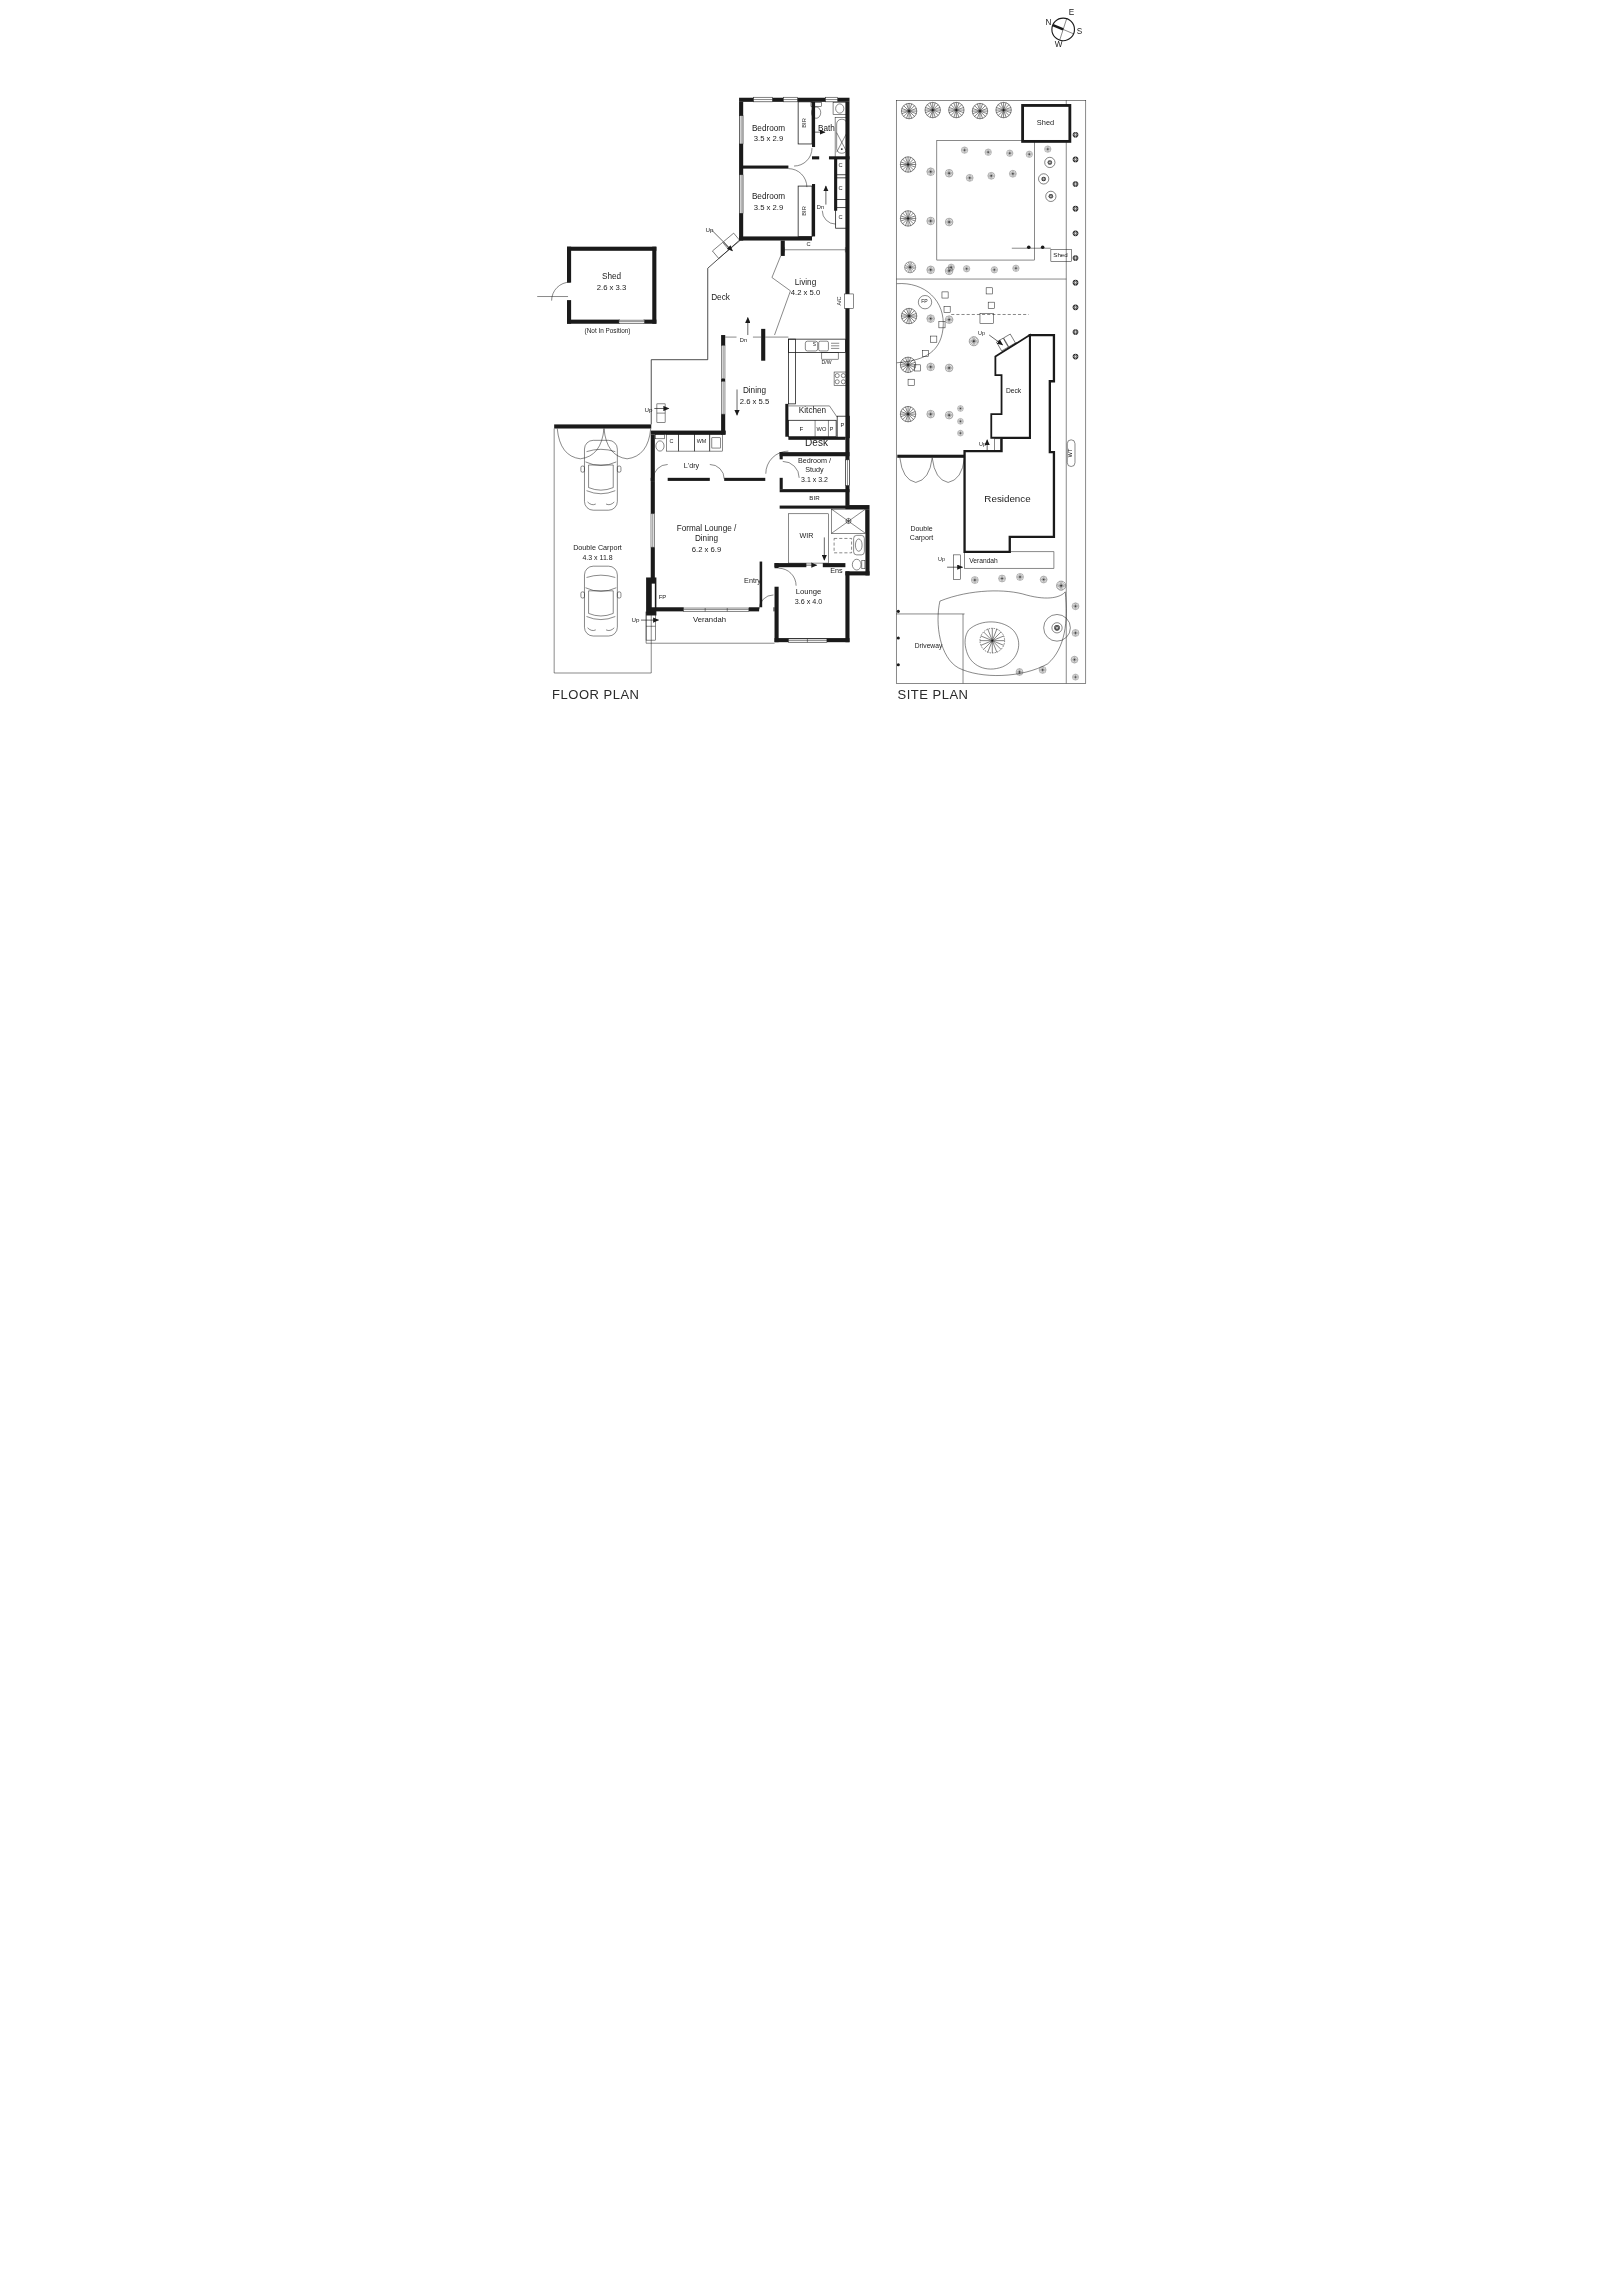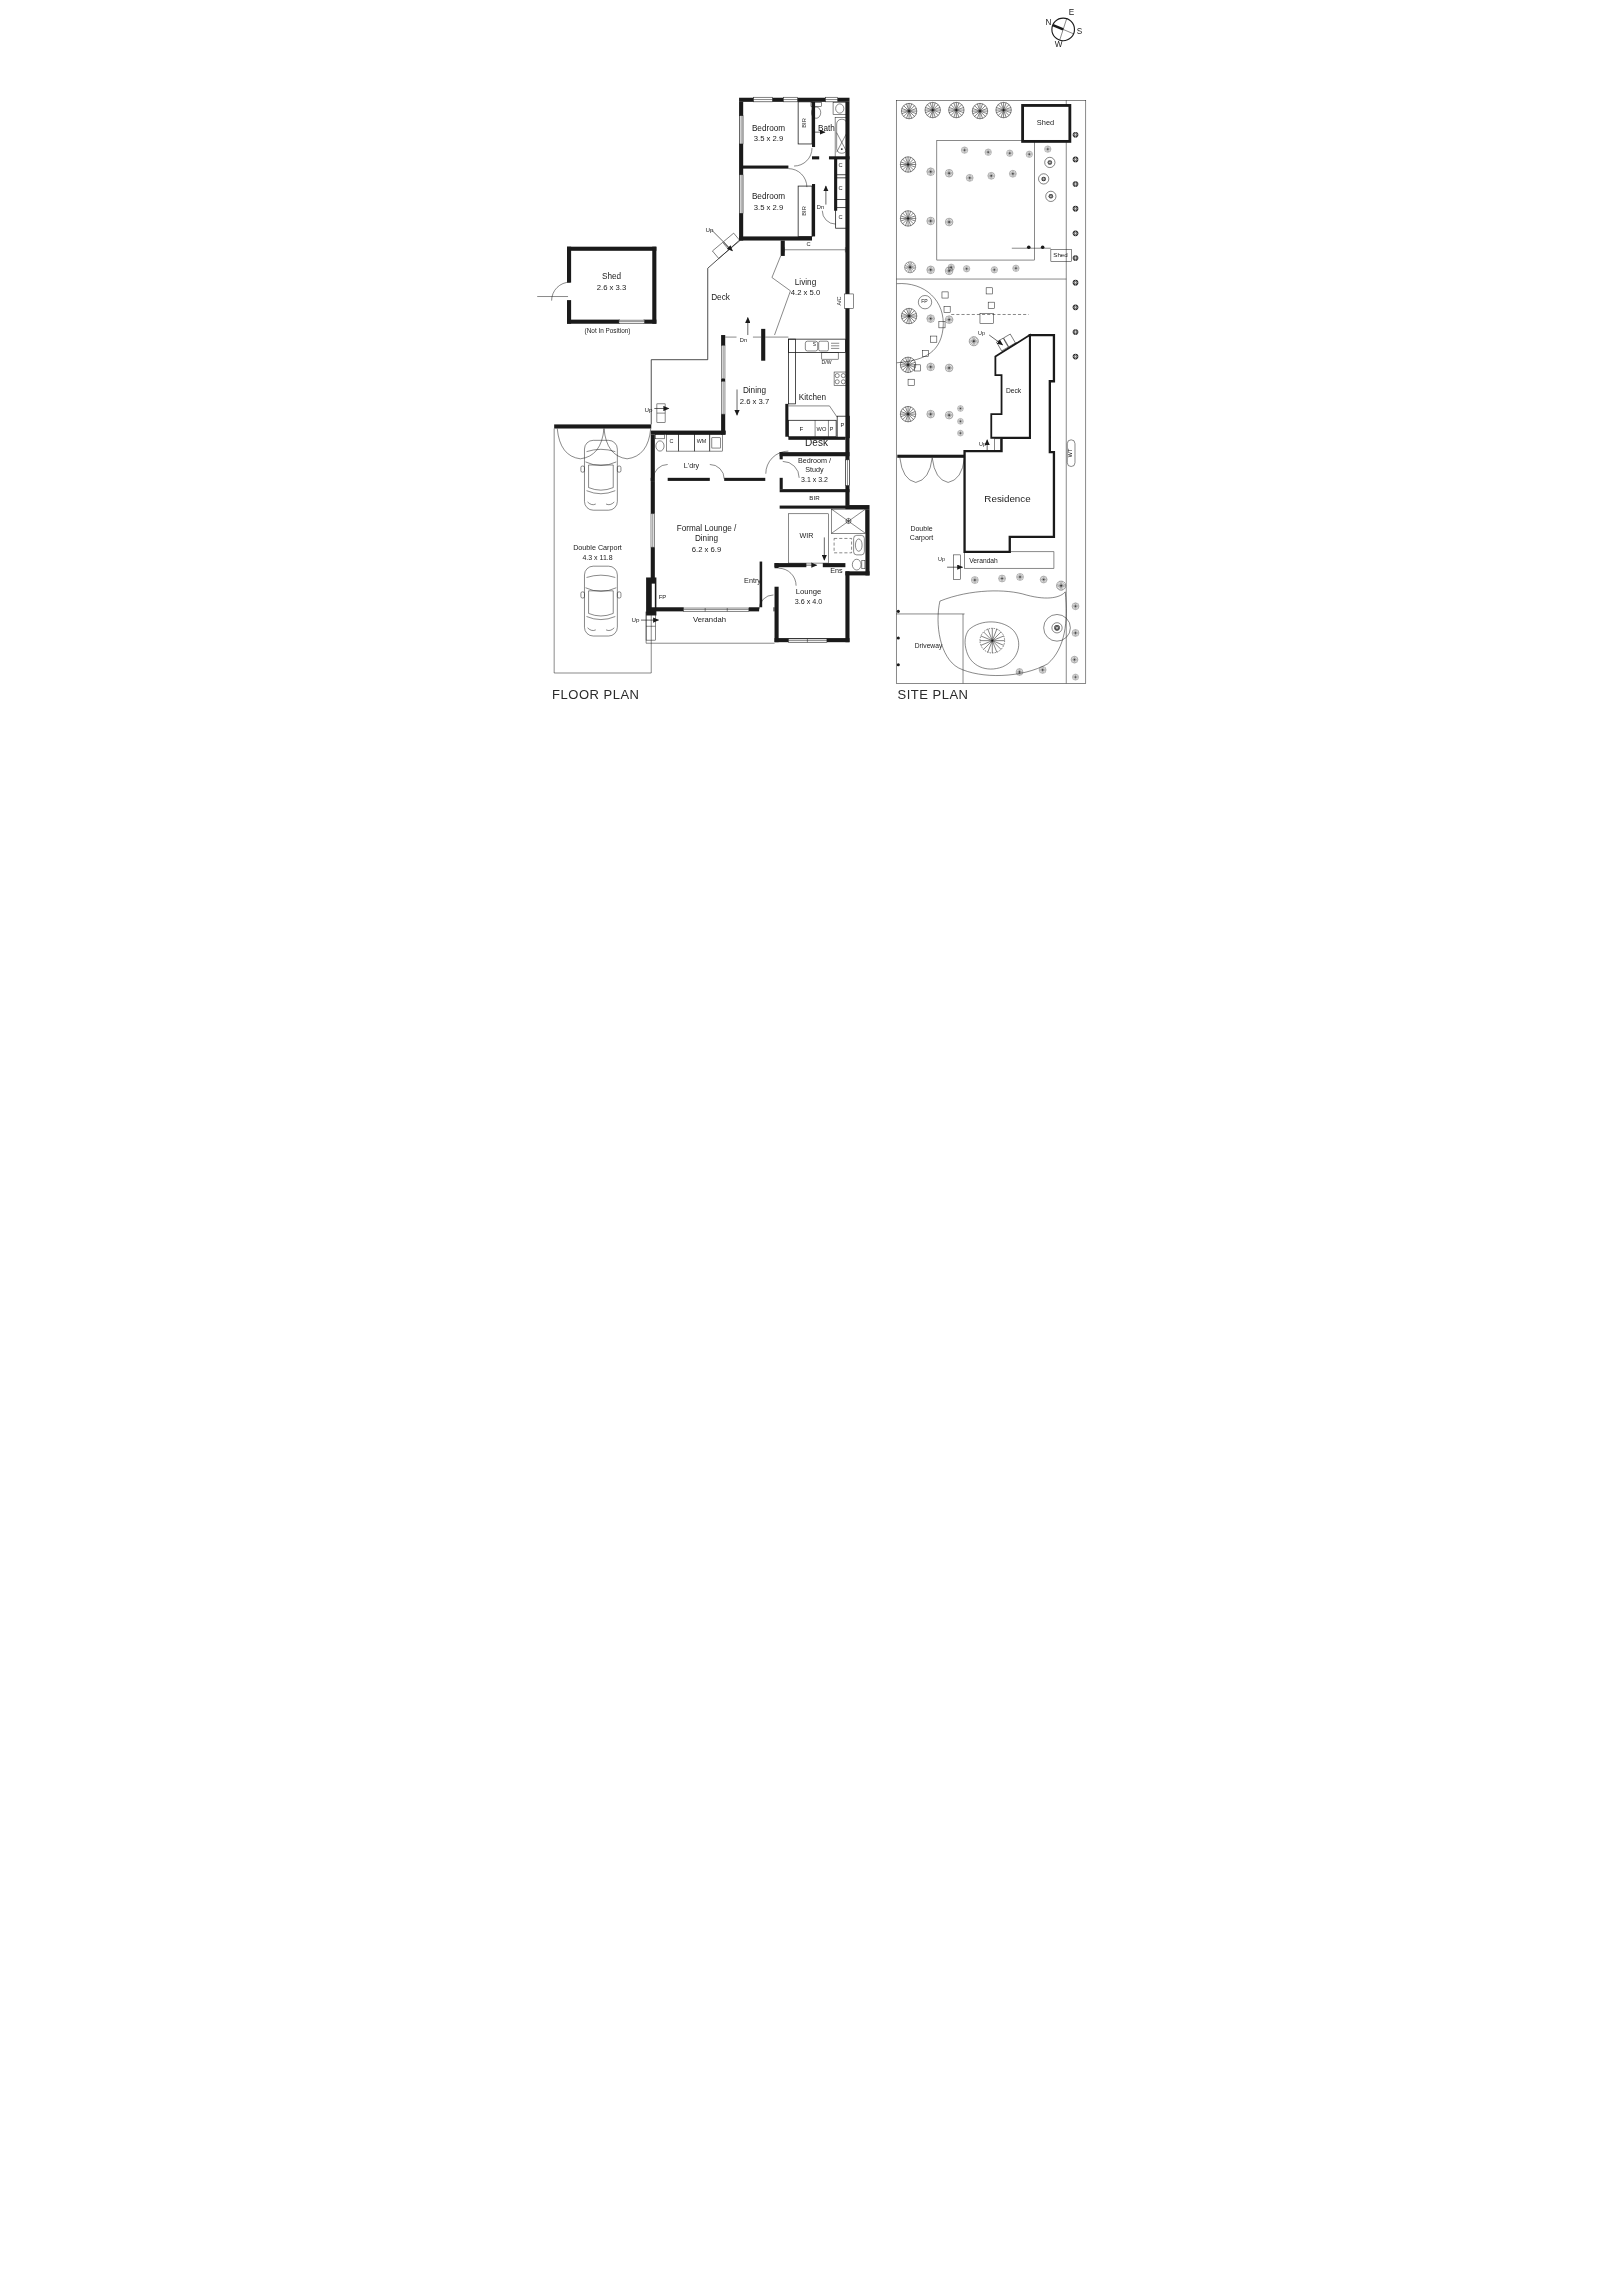--- a/index.html
+++ b/index.html
@@ -453,22 +453,22 @@
 <div class="lbl" style="left:107px;top:620px;font-size:6.2px">Up</div>
 
 <div class="lbl" style="left:277px;top:283px;font-size:8.2px">Living</div>
 <div class="lbl" style="left:277px;top:293px;font-size:7.7px">4.2 x 5.0</div>
 <div class="lbl rot" style="left:311px;top:301px;font-size:5.4px">A/C</div>
 <div class="lbl" style="left:192px;top:298px;font-size:8.2px">Deck</div>
 
 <div class="lbl" style="left:286px;top:345px;font-size:4.9px">S</div>
 <div class="lbl" style="left:298px;top:363px;font-size:5.1px">D/W</div>
 <div class="lbl" style="left:226px;top:391px;font-size:8.2px">Dining</div>
-<div class="lbl" style="left:226px;top:402px;font-size:7.7px">2.6 x 3.7</div>
-<div class="lbl" style="left:284px;top:398px;font-size:8.2px">Kitchen</div>
+<div class="lbl" style="left:226px;top:402px;font-size:7.7px">2.6 x 5.5</div>
+<div class="lbl" style="left:284px;top:411px;font-size:8.2px">Kitchen</div>
 
 <div class="lbl" style="left:273px;top:429px;font-size:6.2px">F</div>
 <div class="lbl" style="left:293px;top:430px;font-size:5.7px">WO</div>
 <div class="lbl" style="left:303px;top:430px;font-size:5.4px">P</div>
 <div class="lbl" style="left:314px;top:426px;font-size:5.7px">P</div>
 <div class="lbl" style="left:288px;top:443px;font-size:10px">Desk</div>
 
 <div class="lbl" style="left:286px;top:461px;font-size:7.2px">Bedroom /</div>
 <div class="lbl" style="left:286px;top:470px;font-size:7.2px">Study</div>
 <div class="lbl" style="left:286px;top:479px;font-size:7px">3.1 x 3.2</div>

